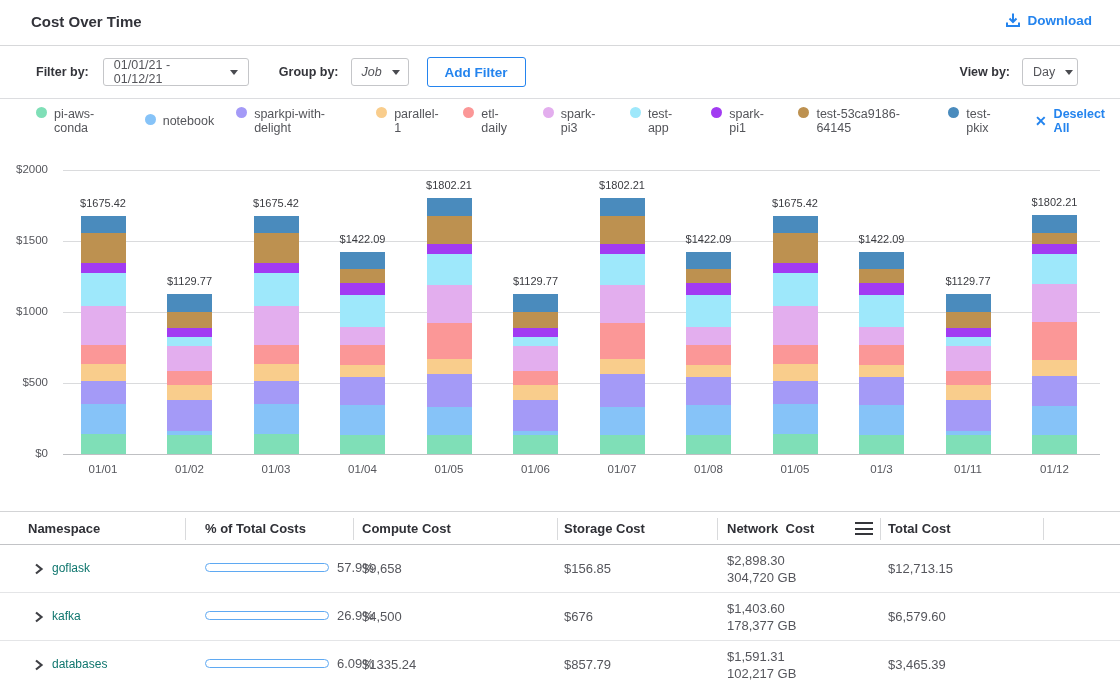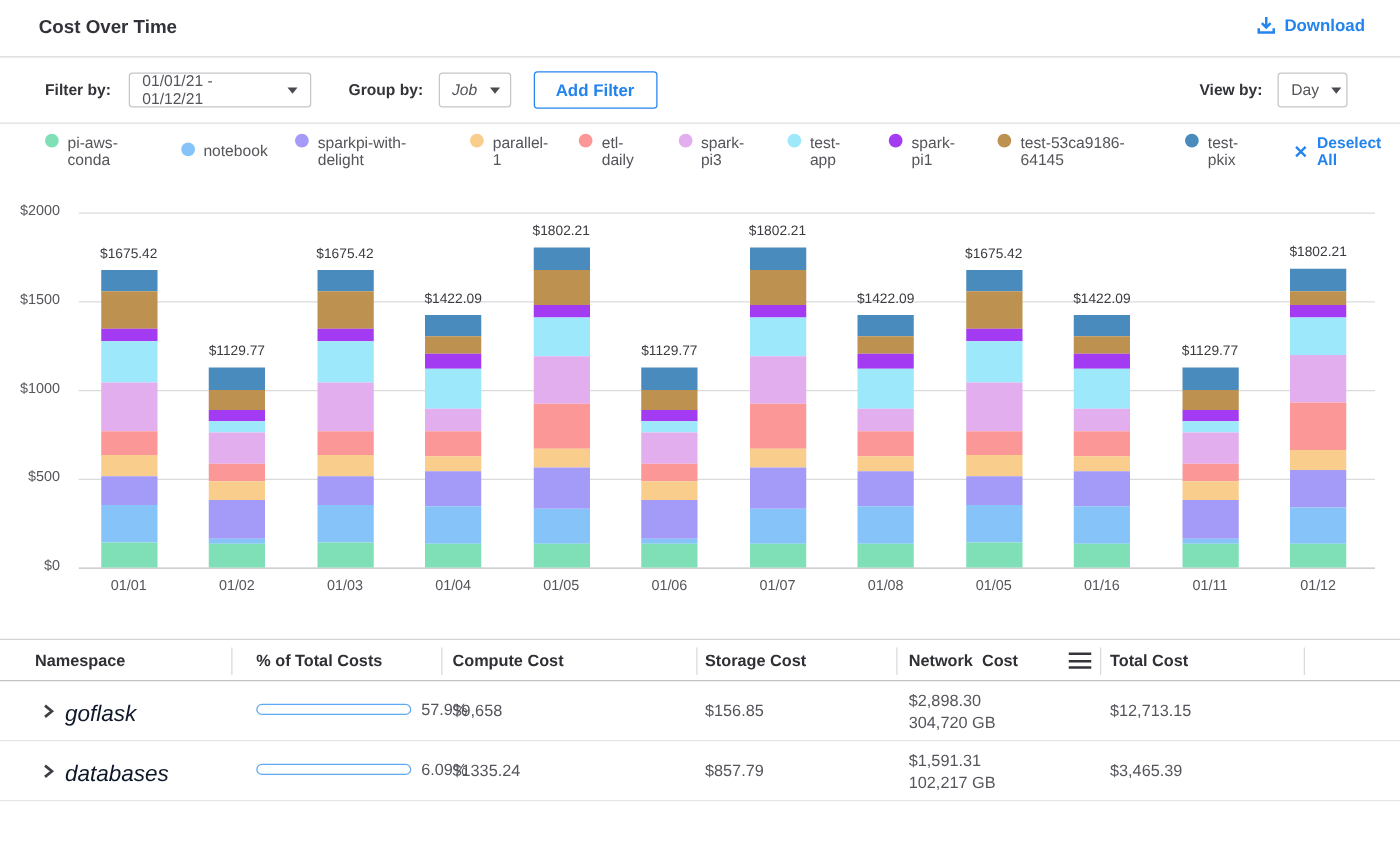--- a/index.html
+++ b/index.html
@@ -59,21 +59,21 @@
   .cost-table { position:absolute; left:0; top:511px; width:1120px; }
   .thead { position:relative; height:34px; border-top:1px solid #d3d4d6; border-bottom:1px solid #c2c3c6; }
   .hcell { position:absolute; top:9px; font-size:13px; font-weight:bold; color:#2f3036; white-space:pre; }
   .vsep { position:absolute; top:6px; width:1px; height:22px; background:#d9dadc; }
   .hamburger { position:absolute; left:855px; top:10px; width:18px; height:14px; cursor:pointer; }
   .hamburger span { position:absolute; left:0; width:18px; height:2px; background:#35363b; }
   .hamburger span:nth-child(1){ top:0; } .hamburger span:nth-child(2){ top:5.5px; } .hamburger span:nth-child(3){ top:11px; }
   .trow { position:relative; height:48px; border-bottom:1px solid #e4e5e7; cursor:pointer; }
   .cell { position:absolute; font-size:13px; color:#55565c; }
   .chev { position:absolute; left:33px; top:18px; }
-  .ns-name { position:absolute; left:52px; top:16px; font-size:18px; color:#0f172a;font-style:italic; }
+  .ns-name { position:absolute; left:52px; top:16px; font-size:12px; color:#0f766e; }
   .pbar-wrap { position:absolute; left:205px; top:15px; display:flex; align-items:center; gap:8px; }
   .pbar { width:124px; height:9px; border:1px solid #5fa9f2; border-radius:5px; background:#fff; overflow:hidden; }
   .pfill { height:100%; background:#2e8ff2; border-radius:4px; }
   .pct { font-size:13px; color:#55565c; }
   .c-compute { left:362px; top:16px; }
   .c-storage { left:564px; top:16px; }
   .c-network { left:727px; top:8px; line-height:16.5px; }
   .c-total { left:888px; top:16px; }
 </style>
 </head>
@@ -308,21 +308,21 @@
       <div class="seg" style="height: 28.4px; background: rgb(164, 154, 247);"></div>
       <div class="seg" style="height: 11.36px; background: rgb(249, 205, 140);"></div>
       <div class="seg" style="height: 19.738px; background: rgb(251, 151, 151);"></div>
       <div class="seg" style="height: 18.034px; background: rgb(227, 174, 238);"></div>
       <div class="seg" style="height: 32.092px; background: rgb(158, 232, 251);"></div>
       <div class="seg" style="height: 12.07px; background: rgb(162, 59, 242);"></div>
       <div class="seg" style="height: 13.916px; background: rgb(189, 145, 80);"></div>
       <div class="seg" style="height: 17.1948px; background: rgb(74, 139, 189);"></div>
     </div>
     <div class="bar-total" style="left: 836.5px; bottom: 244.937px;">$1422.09</div>
-    <div class="xtick" style="left: 846.5px;">01/16</div>
+    <div class="xtick" style="left: 846.5px;">01/3</div>
     <div class="stack" style="left: 945.5px; height: 160.427px;">
       <div class="seg" style="height: 18.602px; background: rgb(127, 223, 183);"></div>
       <div class="seg" style="height: 4.26px; background: rgb(134, 195, 248);"></div>
       <div class="seg" style="height: 31.382px; background: rgb(164, 154, 247);"></div>
       <div class="seg" style="height: 14.91px; background: rgb(249, 205, 140);"></div>
       <div class="seg" style="height: 14.342px; background: rgb(251, 151, 151);"></div>
       <div class="seg" style="height: 24.992px; background: rgb(227, 174, 238);"></div>
       <div class="seg" style="height: 8.236px; background: rgb(158, 232, 251);"></div>
       <div class="seg" style="height: 9.656px; background: rgb(162, 59, 242);"></div>
       <div class="seg" style="height: 15.478px; background: rgb(189, 145, 80);"></div>
@@ -375,20 +375,34 @@
     <span class="pbar-wrap">
       <span class="pbar"><span class="pfill" style="width: 64%;"></span></span>
       <span class="pct">57.9%</span>
     </span>
     <span class="cell c-compute">$9,658</span>
     <span class="cell c-storage">$156.85</span>
     <span class="cell c-network"><span>$2,898.30</span><br><span>304,720 GB</span></span>
     <span class="cell c-total">$12,713.15</span>
   </div>
 
+  <div class="trow">
+    <svg class="chev" width="11" height="12" viewBox="0 0 11 12">
+      <polyline points="3,1.5 8.5,6 3,10.5" fill="none" stroke="#3f4045" stroke-width="2.2"></polyline>
+    </svg>
+    <span class="ns-name">kafka</span>
+    <span class="pbar-wrap">
+      <span class="pbar"><span class="pfill" style="width: 33%;"></span></span>
+      <span class="pct">26.9%</span>
+    </span>
+    <span class="cell c-compute">$4,500</span>
+    <span class="cell c-storage">$676</span>
+    <span class="cell c-network"><span>$1,403.60</span><br><span>178,377 GB</span></span>
+    <span class="cell c-total">$6,579.60</span>
+  </div>
 
   <div class="trow">
     <svg class="chev" width="11" height="12" viewBox="0 0 11 12">
       <polyline points="3,1.5 8.5,6 3,10.5" fill="none" stroke="#3f4045" stroke-width="2.2"></polyline>
     </svg>
     <span class="ns-name">databases</span>
     <span class="pbar-wrap">
       <span class="pbar"><span class="pfill" style="width: 7%;"></span></span>
       <span class="pct">6.09%</span>
     </span>

